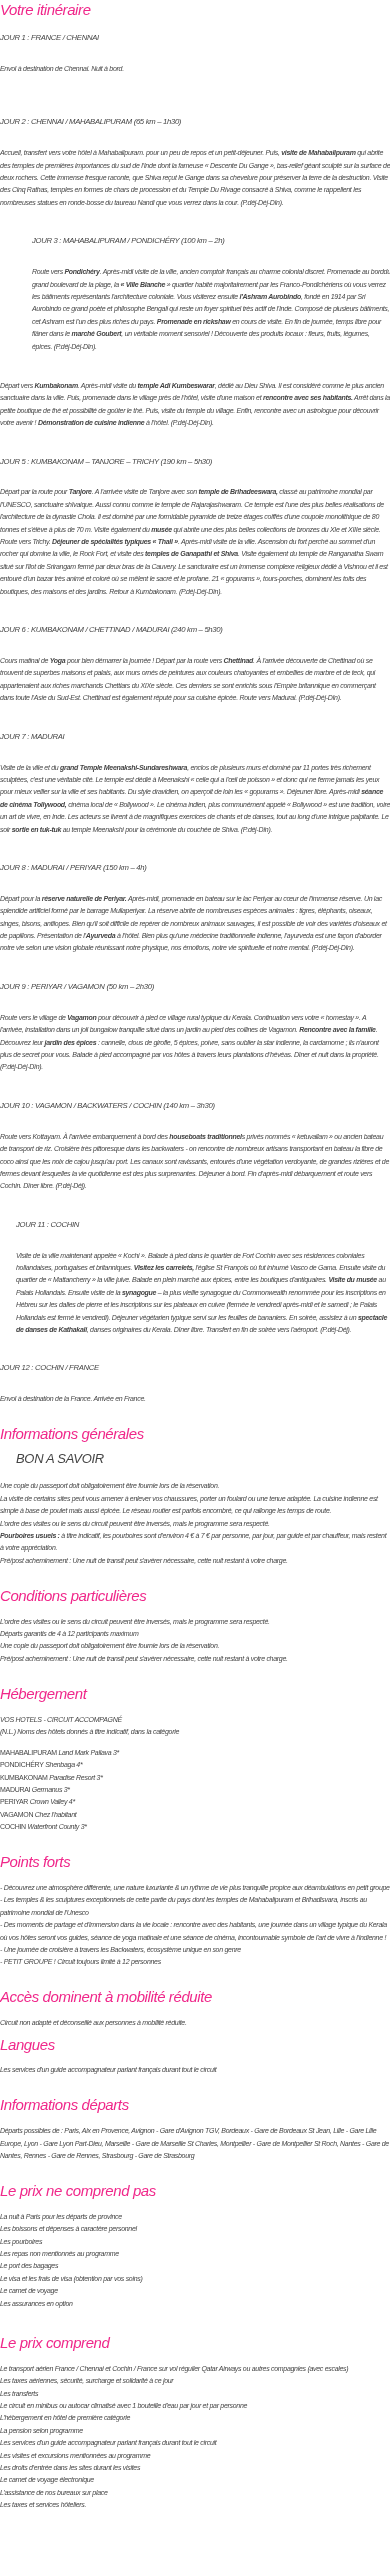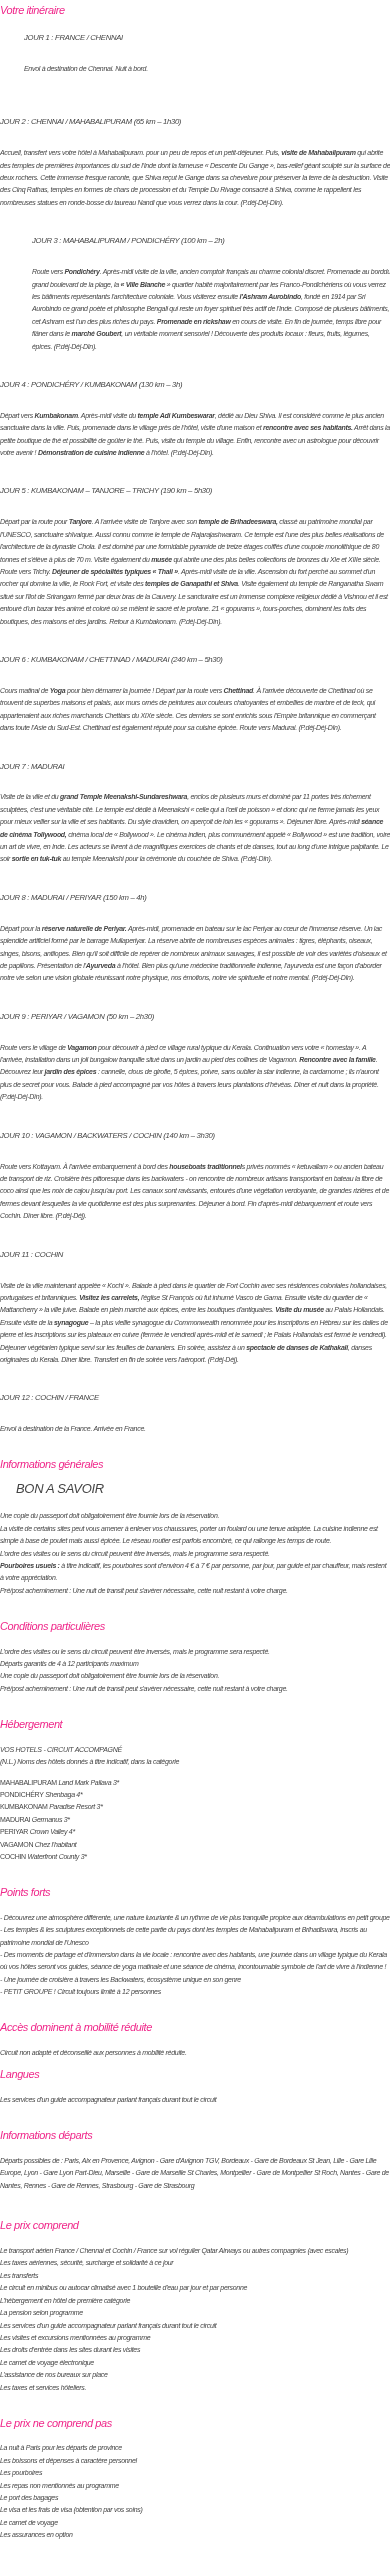--- a/index.html
+++ b/index.html
@@ -8,21 +8,21 @@
     font-family: "Liberation Sans", sans-serif;
     color: #444444;
     font-style: italic;
   }
   .page { padding: 0 0 10.3px 0; }
   h2.section-title {
     color: #f0278a;
     font-family: "Liberation Sans", sans-serif;
     font-style: italic;
     font-weight: normal;
-    font-size: 11px;
+    font-size: 15px;
     letter-spacing: -0.4px;
     margin: 0;
     line-height: 16.5px;
   }
   .day { margin: 0; }
   .day-title {
     font-size: 7.7px;
     letter-spacing: -0.3px;
     color: #444;
     margin: 0;
@@ -51,34 +51,33 @@
   .upright { font-style: normal; }
 </style>
 </head>
 <body>
 
 <div class="page">
 
   <section style="padding-top:2.1px;">
     <h2 class="section-title">Votre itinéraire</h2>
     <div id="days">
-        <div class="day" style="margin-top: 14.4px; padding-left: 24px;">
+        <div class="day" style="margin-top: 14.4px;">
           <p class="day-title">JOUR 1 : FRANCE / CHENNAI</p>
           <p class="day-text" style="margin-top: 19.6px;"><span>Envol à destination de Chennai. Nuit à bord.</span></p>
         </div>
         <div class="day" style="margin-top: 42px;">
           <p class="day-title">JOUR 2 : CHENNAI / MAHABALIPURAM (65 km – 1h30)</p>
           <p class="day-text" style="margin-top: 19.6px;"><span>Accueil, transfert vers votre hôtel à Mahabalipuram. pour un peu de repos et un petit-déjeuner. Puis, </span><b>visite de Mahabalipuram</b><span> qui abrite des temples de premières importances du sud de l’Inde dont la fameuse « Descente Du Gange », bas-relief géant sculpté sur la surface de deux rochers. Cette immense fresque raconte, que Shiva reçut le Gange dans sa chevelure pour préserver la terre de la destruction. Visite des Cinq Rathas, temples en formes de chars de procession et du Temple Du Rivage consacré à Shiva, comme le rappellent les nombreuses statues en ronde-bosse du taureau Nandi que vous verrez dans la cour. (P.déj-Déj-Dîn).</span></p>
         </div>
         <div class="day" style="margin-top: 27px; padding-left: 32px;">
           <p class="day-title">JOUR 3 : MAHABALIPURAM / PONDICHÉRY (100 km – 2h)</p>
           <p class="day-text" style="margin-top: 19.6px;"><span>Route vers </span><b>Pondichéry</b><span>. Après-midi visite de la ville, ancien comptoir français au charme colonial discret. Promenade au borddu grand boulevard de la plage, la </span><b>« Ville Blanche</b><span> » quartier habité majoritairement par les Franco-Pondichériens où vous verrez les bâtiments représentants l'architecture coloniale. Vous visiterez ensuite </span><b>l'Ashram Aurobindo</b><span>, fondé en 1914 par Sri Aurobindo ce grand poète et philosophe Bengali qui reste un foyer spirituel très actif de l'Inde. Composé de plusieurs bâtiments, cet Ashram est l’un des plus riches du pays.  </span><b>Promenade en rickshaw</b><span> en cours de visite. En fin de  journée, temps libre pour flâner dans le </span><b>marché Goubert</b><span>, un véritable moment sensoriel !  Découverte des produits locaux : fleurs, fruits, légumes, épices. (P.déj-Déj-Dîn).</span></p>
         </div>
         <div class="day" style="margin-top: 27px;">
-          <p class="day-title">JOUR 4 : PONDICHÉRY / KUMBAKONAM (130 km – 3h)</p>
           <p class="day-text" style="margin-top: 19.6px;"><span>Départ vers </span><b>Kumbakonam</b><span>. Après-midi visite du </span><b>temple Adi Kumbeswarar</b><span>, dédié au Dieu Shiva. Il est considéré comme le plus ancien sanctuaire dans la ville. Puis, promenade dans le village près de l’hôtel, visite d'une maison et </span><b>rencontre avec ses habitants.</b><span> Arrêt dans la petite boutique de thé et possibilité de goûter le thé. Puis, visite du temple du village. Enfin, rencontre avec un astrologue pour découvrir votre avenir ! </span><b>Démonstration de cuisine indienne</b><span> à l’hôtel. (P.déj-Déj-Dîn).</span></p>
         </div>
         <div class="day" style="margin-top: 27px;">
           <p class="day-title">JOUR 5 : KUMBAKONAM – TANJORE – TRICHY (190 km – 5h30)</p>
           <p class="day-text" style="margin-top: 19.6px;"><span>Départ par la route pour </span><b>Tanjore</b><span>. A l’arrivée visite de Tanjore avec son </span><b>temple de Brihadeeswara,</b><span> classé au patrimoine mondial par l’UNESCO, sanctuaire shîvaique. Aussi connu comme le temple de Rajarajashwaram. Ce temple est l'une des plus belles réalisations de l'architecture de la dynastie Chola. Il est dominé par une formidable pyramide de treize étages coiffés d'une coupole monolithique de 80 tonnes et s'élève à plus de 70 m. Visite également du </span><b>musée</b><span> qui abrite une des plus belles collections de bronzes du XIe et XIIIe siècle. Route vers Trichy. </span><b>Déjeuner de spécialités typiques « Thali »</b><span>. Après-midi visite de la ville. Ascension du fort perché au sommet d'un rocher qui domine la ville, le Rock Fort, et visite des </span><b>temples de Ganapathi et Shiva</b><span>. Visite également du temple de Ranganatha Swam situé sur l'îlot de Srirangam fermé par deux bras de la Cauvery. Le sancturaire est un immense complexe religieux dédié à Vishnou et il est entouré d'un bazar très animé et coloré où se mêlent le sacré et le profane. 21 « gopurams », tours-porches, dominent les toits des boutiques, des maisons et des jardins. Retour à Kumbakonam. (P.déj-Déj-Dîn).</span></p>
         </div>
         <div class="day" style="margin-top: 27px;">
           <p class="day-title">JOUR 6 : KUMBAKONAM / CHETTINAD / MADURAI (240 km – 5h30)</p>
           <p class="day-text" style="margin-top: 19.6px;"><span>Cours matinal de </span><b>Yoga</b><span> pour bien démarrer la journée ! Départ par la route vers </span><b>Chettinad</b><span>. À l’arrivée découverte de Chettinad où se trouvent de superbes maisons et palais, aux murs ornés de peintures aux couleurs chatoyantes et embellies de marbre et de teck, qui appartenaient aux riches marchands Chettiars du XIXe siècle. Ces derniers se sont enrichis sous l’Empire britannique en commerçant dans toute l’Asie du Sud-Est. Chettinad est également réputé pour sa cuisine épicée. Route vers Madurai. (P.déj-Déj-Dîn).</span></p>
         </div>
@@ -91,21 +90,21 @@
           <p class="day-text" style="margin-top: 19.6px;"><span>Départ pour la </span><b>réserve naturelle de Periyar.</b><span> Après-midi, promenade en bateau sur le lac Periyar au cœur de l’immense réserve. Un lac splendide artificiel formé par le barrage Mullaperiyar. La réserve abrite de nombreuses espèces animales : tigres, éléphants, oiseaux, singes, bisons, antilopes. Bien qu'il soit difficile de repérer de nombreux animaux sauvages, il est possible de voir des variétés d'oiseaux et de papillons. Présentation de l’</span><b>Ayurveda</b><span> à l’hôtel. Bien plus qu’une médecine traditionnelle indienne, l’ayurveda est une façon d’aborder notre vie selon une vision globale réunissant notre physique, nos émotions, notre vie spirituelle et notre mental. (P.déj-Déj-Dîn).</span></p>
         </div>
         <div class="day" style="margin-top: 27px;">
           <p class="day-title">JOUR 9 : PERIYAR / VAGAMON (50 km – 2h30)</p>
           <p class="day-text" style="margin-top: 19.6px;"><span>Route vers le village de </span><b>Vagamon</b><span> pour découvrir à pied ce village rural typique du Kerala. Continuation vers votre « homestay ». A l’arrivée, installation dans un joli bungalow tranquille situé dans un jardin au pied des collines de Vagamon. </span><b>Rencontre avec la famille</b><span>. Découvrez leur </span><b>jardin des épices</b><span> : cannelle, clous de girofle, 5 épices, poivre, sans oublier la star indienne, la cardamome ; ils n'auront plus de secret pour vous. Balade à pied accompagné par vos hôtes à travers leurs plantations d’hévéas. Dîner et nuit dans la propriété. (P.déj-Déj-Dîn).</span></p>
         </div>
         <div class="day" style="margin-top: 27px;">
           <p class="day-title">JOUR 10 : VAGAMON / BACKWATERS / COCHIN (140 km – 3h30)</p>
           <p class="day-text" style="margin-top: 19.6px;"><span>Route vers Kottayam. À l’arrivée embarquement à bord des </span><b>houseboats traditionnel</b><span>s privés nommés « ketuvallam » ou ancien bateau de transport de riz. Croisière très pittoresque dans les backwaters - on rencontre de nombreux artisans transportant en bateau la fibre de coco ainsi que les noix de cajou jusqu'au port.  Les canaux sont ravissants, entourés d'une végétation verdoyante, de grandes rizières et de fermes devant lesquelles la vie quotidienne est des plus surprenantes. Déjeuner à bord. Fin d'après-midi débarquement et route vers Cochin. Dîner libre. (P.déj-Déj).</span></p>
         </div>
-        <div class="day" style="margin-top: 27px;">
+        <div class="day" style="margin-top: 27px; padding-left: 16px;">
           <p class="day-title">JOUR 11 : COCHIN</p>
           <p class="day-text" style="margin-top: 19.6px;"><span>Visite de la ville maintenant appelée « Kochi ». Balade à pied dans le quartier de Fort Cochin avec ses résidences coloniales hollandaises, portugaises et britanniques. </span><b>Visitez les carrelets,</b><span> l'église St François où fut inhumé Vasco de Gama. Ensuite visite du quartier de « Mattancherry » la ville juive. Balade en plein marché aux épices, entre les boutiques d'antiquaires. </span><b>Visite du musée</b><span> au Palais Hollandais. Ensuite visite de la </span><b>synagogue</b><span> – la plus vieille synagogue du Commonwealth renommée pour les inscriptions en Hébreu sur les dalles de pierre et les inscriptions sur les plateaux en cuivre (fermée le vendredi après-midi et le samedi ; le Palais Hollandais est fermé le vendredi). Déjeuner végétarien typique servi sur les feuilles de bananiers. En soirée, assistez à un </span><b>spectacle de danses de Kathakali</b><span>, danses originaires du Kerala. Dîner libre. Transfert en fin de soirée vers l’aéroport. (P.déj-Déj).</span></p>
         </div>
         <div class="day" style="margin-top: 27px;">
           <p class="day-title">JOUR 12 : COCHIN / FRANCE</p>
           <p class="day-text" style="margin-top: 19.6px;"><span>Envol à destination de la France. Arrivée en France.</span></p>
         </div>
       </div>
   </section>
 
@@ -163,48 +162,48 @@
   </section>
 
   <section style="margin-top:7px;">
     <h2 class="section-title">Langues</h2>
     <p class="para" style="margin-top:11.3px;">Les services d'un guide accompagnateur parlant français durant tout le circuit</p>
   </section>
 
   <section style="margin-top:20.6px;">
     <h2 class="section-title">Informations départs</h2>
     <p class="para" style="margin-top:11.3px;">Départs possibles de : Paris, Aix en Provence, Avignon - Gare d'Avignon TGV, Bordeaux - Gare de Bordeaux St Jean, Lille - Gare Lille Europe, Lyon - Gare Lyon Part-Dieu, Marseille - Gare de Marseille St Charles, Montpellier - Gare de Montpellier St Roch, Nantes - Gare de Nantes, Rennes - Gare de Rennes, Strasbourg - Gare de Strasbourg</p>
+  </section>
+
+  <section style="margin-top:20.6px;">
+    <h2 class="section-title">Le prix ne comprend pas</h2>
+    <div id="excludes" style="margin-top:11.3px;">
+        <div class="line">La nuit à Paris pour les départs de province</div>
+        <div class="line">Les boissons et dépenses à caractère personnel</div>
+        <div class="line">Les pourboires</div>
+        <div class="line">Les repas non mentionnés au programme</div>
+        <div class="line">Le port des bagages</div>
+        <div class="line">Le visa et les frais de visa (obtention par vos soins)</div>
+        <div class="line">Le carnet de voyage</div>
+        <div class="line">Les assurances en option</div>
+      </div>
   </section>
 
   <section style="margin-top:25px;">
     <h2 class="section-title">Le prix comprend</h2>
     <div id="includes" style="margin-top:11.3px;">
         <div class="line">Le transport aérien France / Chennai et Cochin / France sur vol régulier Qatar Airways ou autres compagnies (avec escales)</div>
         <div class="line">Les taxes aériennes, sécurité, surcharge et solidarité à ce jour</div>
         <div class="line">Les transferts</div>
         <div class="line">Le circuit en minibus ou autocar climatisé avec 1 bouteille d'eau par jour et par personne</div>
         <div class="line">L’hébergement en hôtel de première catégorie</div>
         <div class="line">La pension selon programme</div>
         <div class="line">Les services d'un guide accompagnateur parlant français durant tout le circuit</div>
         <div class="line">Les visites et excursions mentionnées au programme</div>
         <div class="line">Les droits d’entrée dans les sites durant les visites</div>
         <div class="line">Le carnet de voyage électronique</div>
         <div class="line">L’assistance de nos bureaux sur place</div>
         <div class="line">Les taxes et services hôteliers.</div>
       </div>
   </section>
 
-  <section style="margin-top:20.6px;">
-    <h2 class="section-title">Le prix ne comprend pas</h2>
-    <div id="excludes" style="margin-top:11.3px;">
-        <div class="line">La nuit à Paris pour les départs de province</div>
-        <div class="line">Les boissons et dépenses à caractère personnel</div>
-        <div class="line">Les pourboires</div>
-        <div class="line">Les repas non mentionnés au programme</div>
-        <div class="line">Le port des bagages</div>
-        <div class="line">Le visa et les frais de visa (obtention par vos soins)</div>
-        <div class="line">Le carnet de voyage</div>
-        <div class="line">Les assurances en option</div>
-      </div>
-  </section>
-
 </div>
 
 
 </body></html>

